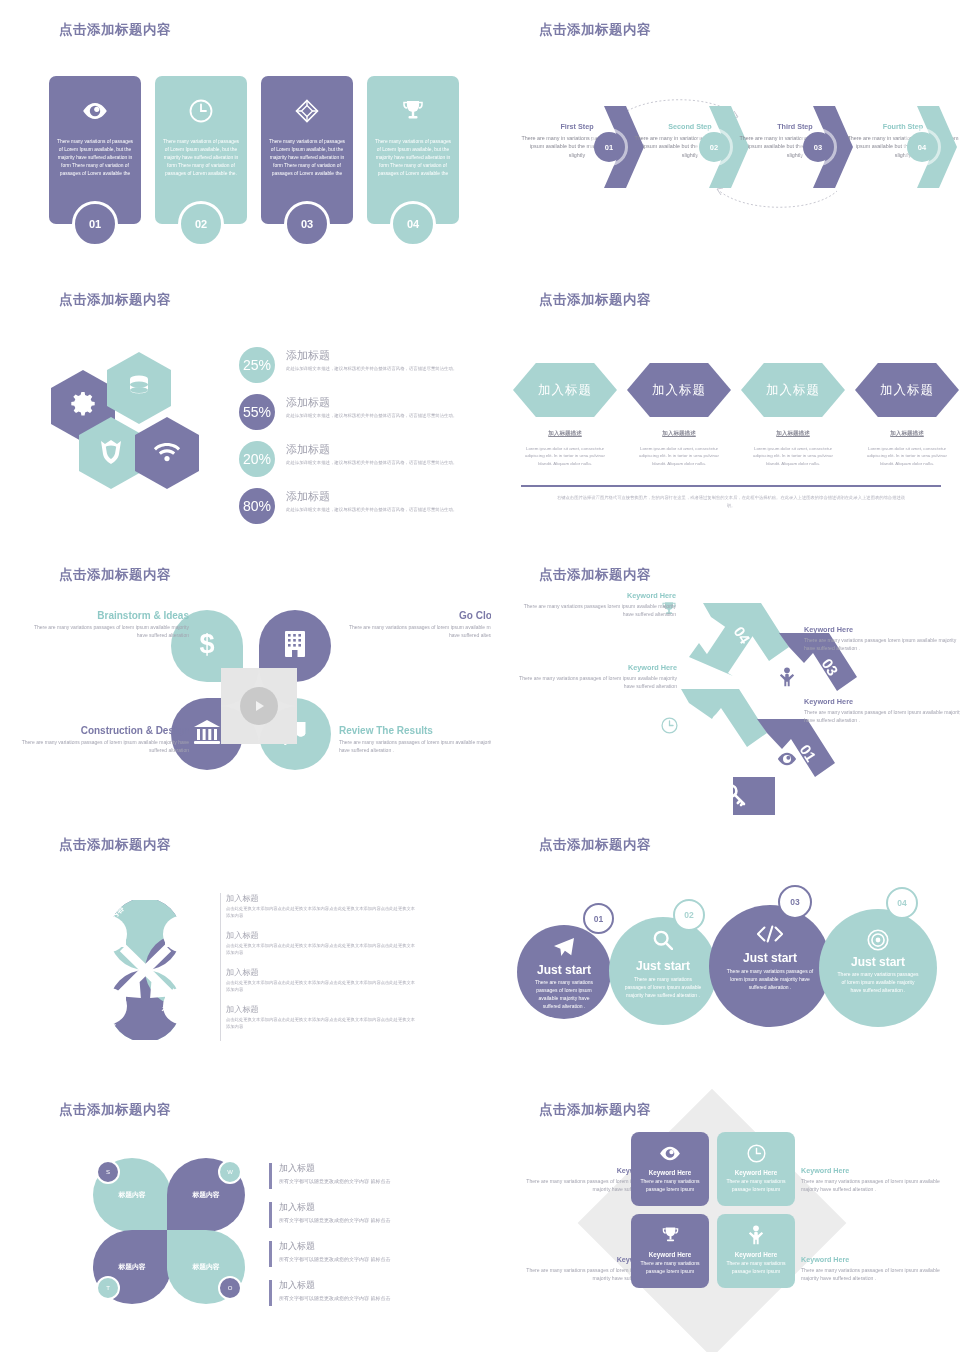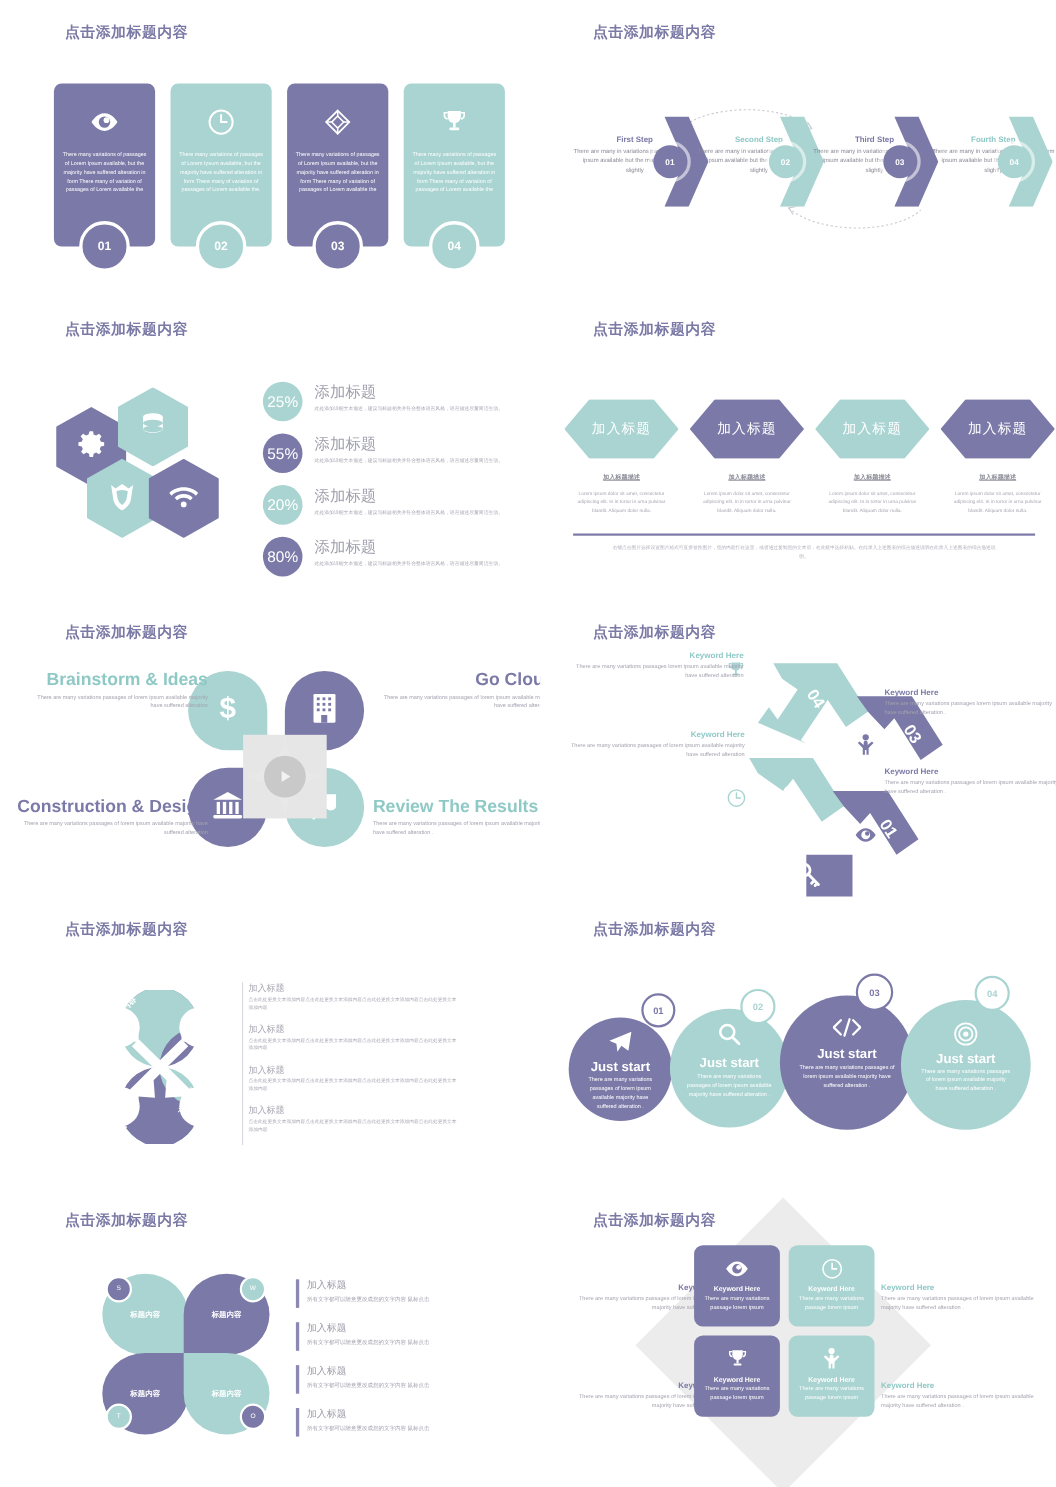--- a/index.html
+++ b/index.html
@@ -55,21 +55,21 @@
   .hexwrap { position:absolute; left:40px; top:82px; width:170px; height:145px; }
   .hex { position:absolute; width:64px; height:72px;
         clip-path:polygon(50% 0%,100% 25%,100% 75%,50% 100%,0% 75%,0% 25%);
         display:flex; align-items:center; justify-content:center; }
   .pctlist { position:absolute; left:228px; top:77px; width:225px; }
   .pctrow { display:flex; align-items:flex-start; margin-bottom:9px; height:38px;}
   .pctc { width:36px; height:36px; border-radius:50%; flex:0 0 36px;
           display:flex; align-items:center; justify-content:center;
           color:#fff; font-size:14px; font-weight:400; }
   .pctbody { margin-left:11px; padding-top:1px;}
-  .pctbody h5 { font-size:14px; color:#a0a0ae; font-weight:400; margin-bottom:2px;}
+  .pctbody h5 { font-size:11px; color:#a0a0ae; font-weight:400; margin-bottom:2px;}
   .pctbody p { font-size:4.4px; line-height:1.6; color:#a8a8b4; width:172px;}
 
   
   .hexbanners { position:absolute; left:22px; top:93px; display:flex; gap:10px;}
   .hbcol { width:104px; text-align:center; }
   .hbhex { width:104px; height:54px;
            clip-path:polygon(22% 0%,78% 0%,100% 50%,78% 100%,22% 100%,0% 50%);
            display:flex; align-items:center; justify-content:center;
            color:#fff; font-size:12.5px; letter-spacing:1px;}
   .hbsub { margin-top:13px; font-size:5.6px; color:#8a8a97;
@@ -81,21 +81,21 @@
 
   
   .quad { position:absolute; left:160px; top:65px; width:160px; height:175px;}
   .qcirc { position:absolute; width:72px; height:72px; display:flex;
            align-items:center; justify-content:center;}
   .qtl { left:0; top:0; border-radius:50% 50% 0 50%; }
   .qtr { left:88px; top:0; border-radius:50% 50% 50% 0; }
   .qbl { left:0; top:88px; border-radius:50% 0 50% 50%; }
   .qbr { left:88px; top:88px; border-radius:0 50% 50% 50%; }
   .qlabel { position:absolute; width:165px; }
-  .qlabel h4 { font-size:16px; font-weight:700; margin-bottom:2px;}
+  .qlabel h4 { font-size:10px; font-weight:700; margin-bottom:2px;}
   .qlabel p { font-size:5px; line-height:1.6; color:#a3a3b0;}
   .playbtn { position:absolute; left:69px; top:77px; width:38px; height:38px;
              border-radius:50%; background:#c9c9c9; display:flex;
              align-items:center; justify-content:center; z-index:3;}
   .star4 { position:absolute; left:50px; top:58px; width:76px; height:76px;
            background:#e6e6e6; z-index:1;}
 
   
   .zig { position:absolute; left:0; top:40px; width:480px; height:230px;}
   .zlabel { position:absolute; width:160px; }

